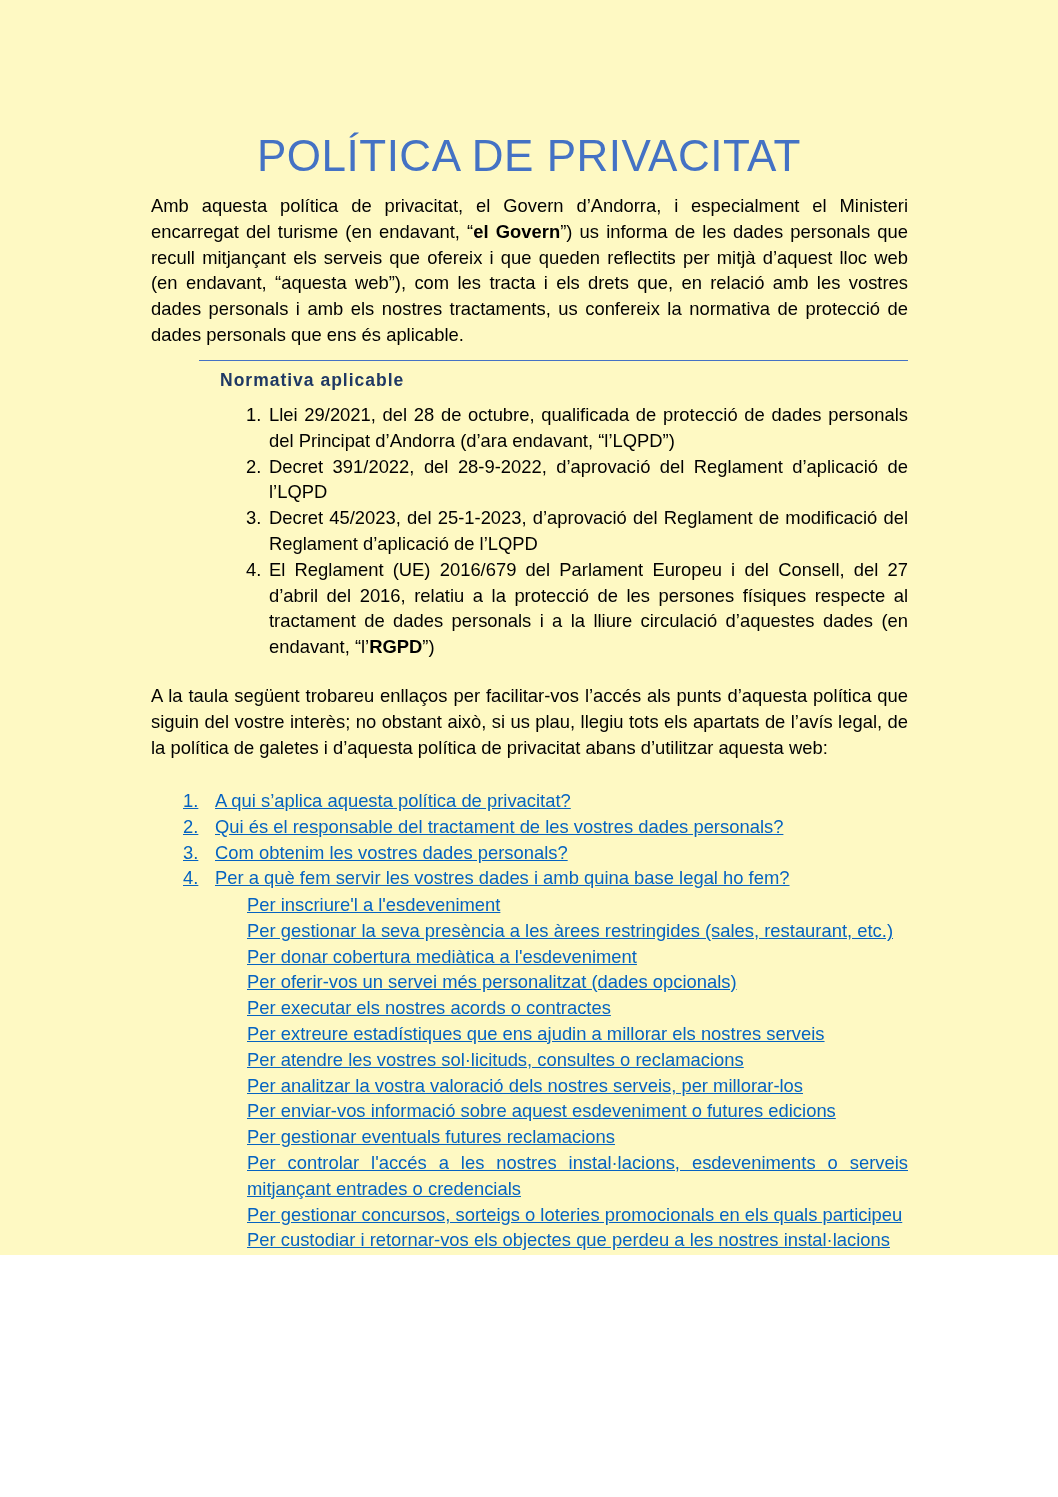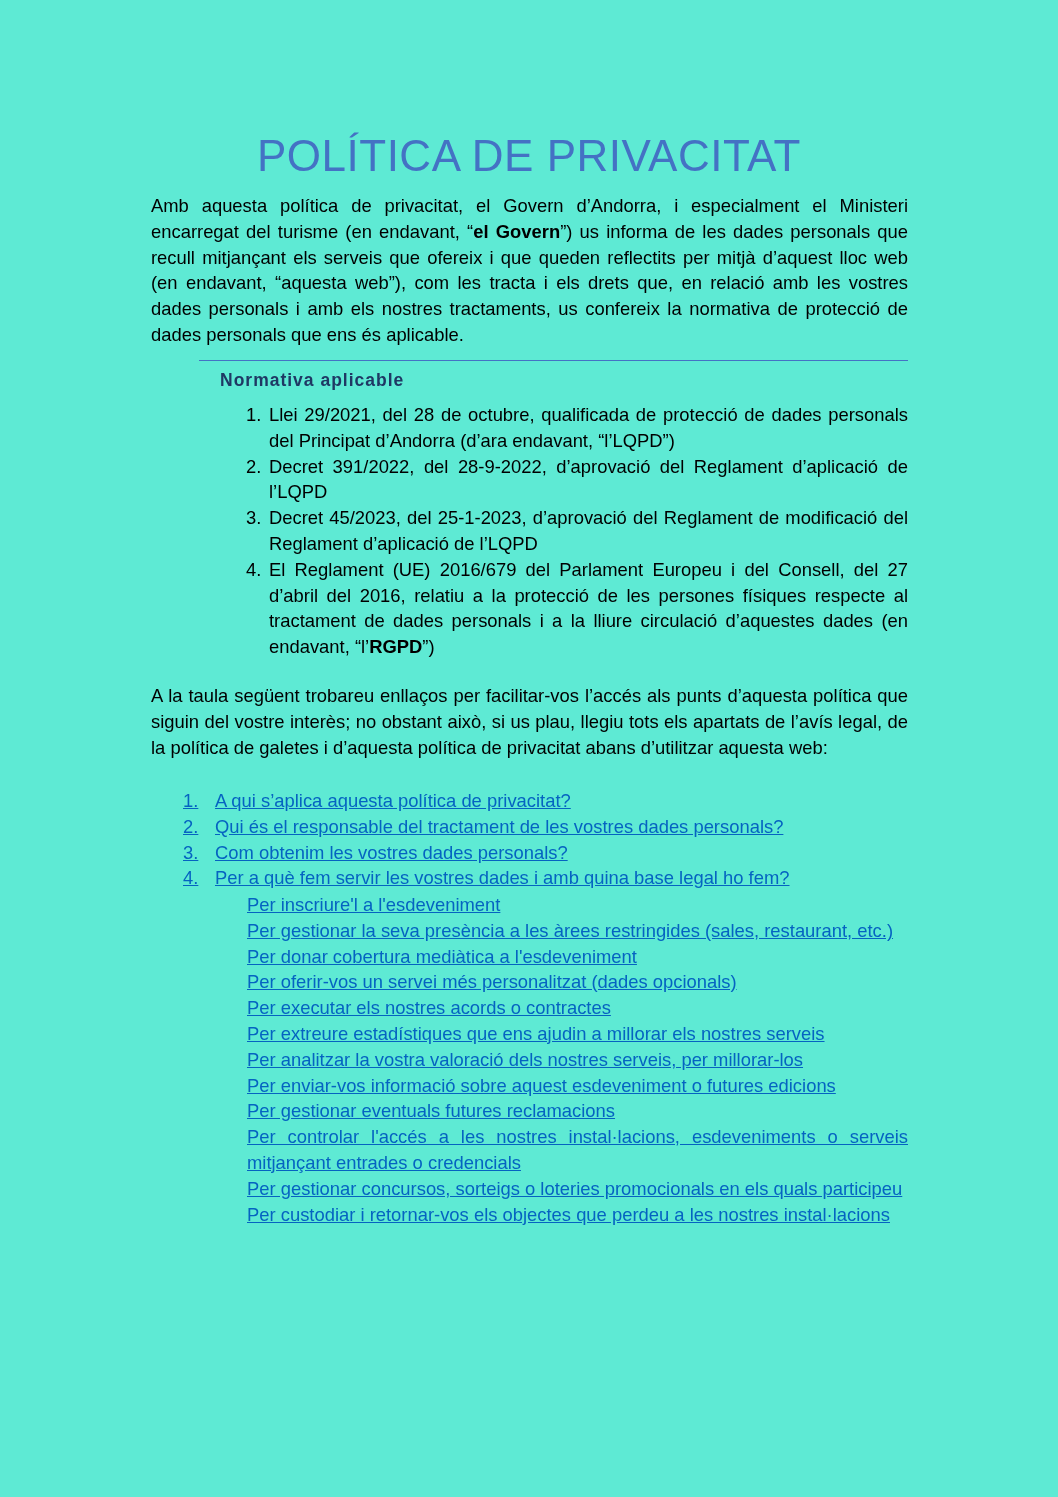--- a/index.html
+++ b/index.html
@@ -12,22 +12,22 @@
       height: 1497px;
       position: relative;
       overflow: hidden;
       font-family: "Liberation Sans", sans-serif;
       color: #000000;
     }
     .page {
       position: absolute;
       left: 0; top: 0;
       width: 1058px;
-      height: 1497px;
-      background: #5eead4;
+      height: 1255px;
+      background: #fef9c3;
     }
     .title {
       position: absolute;
       top: 128px;
       left: 0;
       width: 1058px;
       text-align: center;
       font-size: 44px;
       font-weight: normal;
       color: #4472c4;
@@ -160,20 +160,21 @@
     <li><a class="link linknum">4.</a><a class="link">Per a què fem servir les vostres dades i amb quina base legal ho fem?</a></li>
   </ol>
 
   <ul class="sublist">
     <li><a class="link">Per inscriure'l a l'esdeveniment</a></li>
     <li><a class="link">Per gestionar la seva presència a les àrees restringides (sales, restaurant, etc.)</a></li>
     <li><a class="link">Per donar cobertura mediàtica a l'esdeveniment</a></li>
     <li><a class="link">Per oferir-vos un servei més personalitzat (dades opcionals)</a></li>
     <li><a class="link">Per executar els nostres acords o contractes</a></li>
     <li><a class="link">Per extreure estadístiques que ens ajudin a millorar els nostres serveis</a></li>
+    <li><a class="link">Per atendre les vostres sol·licituds, consultes o reclamacions</a></li>
     <li><a class="link">Per analitzar la vostra valoració dels nostres serveis, per millorar-los</a></li>
     <li><a class="link">Per enviar-vos informació sobre aquest esdeveniment o futures edicions</a></li>
     <li><a class="link">Per gestionar eventuals futures reclamacions</a></li>
     <li><a class="link">Per controlar l'accés a les nostres instal·lacions, esdeveniments o serveis mitjançant entrades o credencials</a></li>
     <li><a class="link">Per gestionar concursos, sorteigs o loteries promocionals en els quals participeu</a></li>
     <li><a class="link">Per custodiar i retornar-vos els objectes que perdeu a les nostres instal·lacions</a></li>
   </ul>
 </div>
 
 </body></html>

